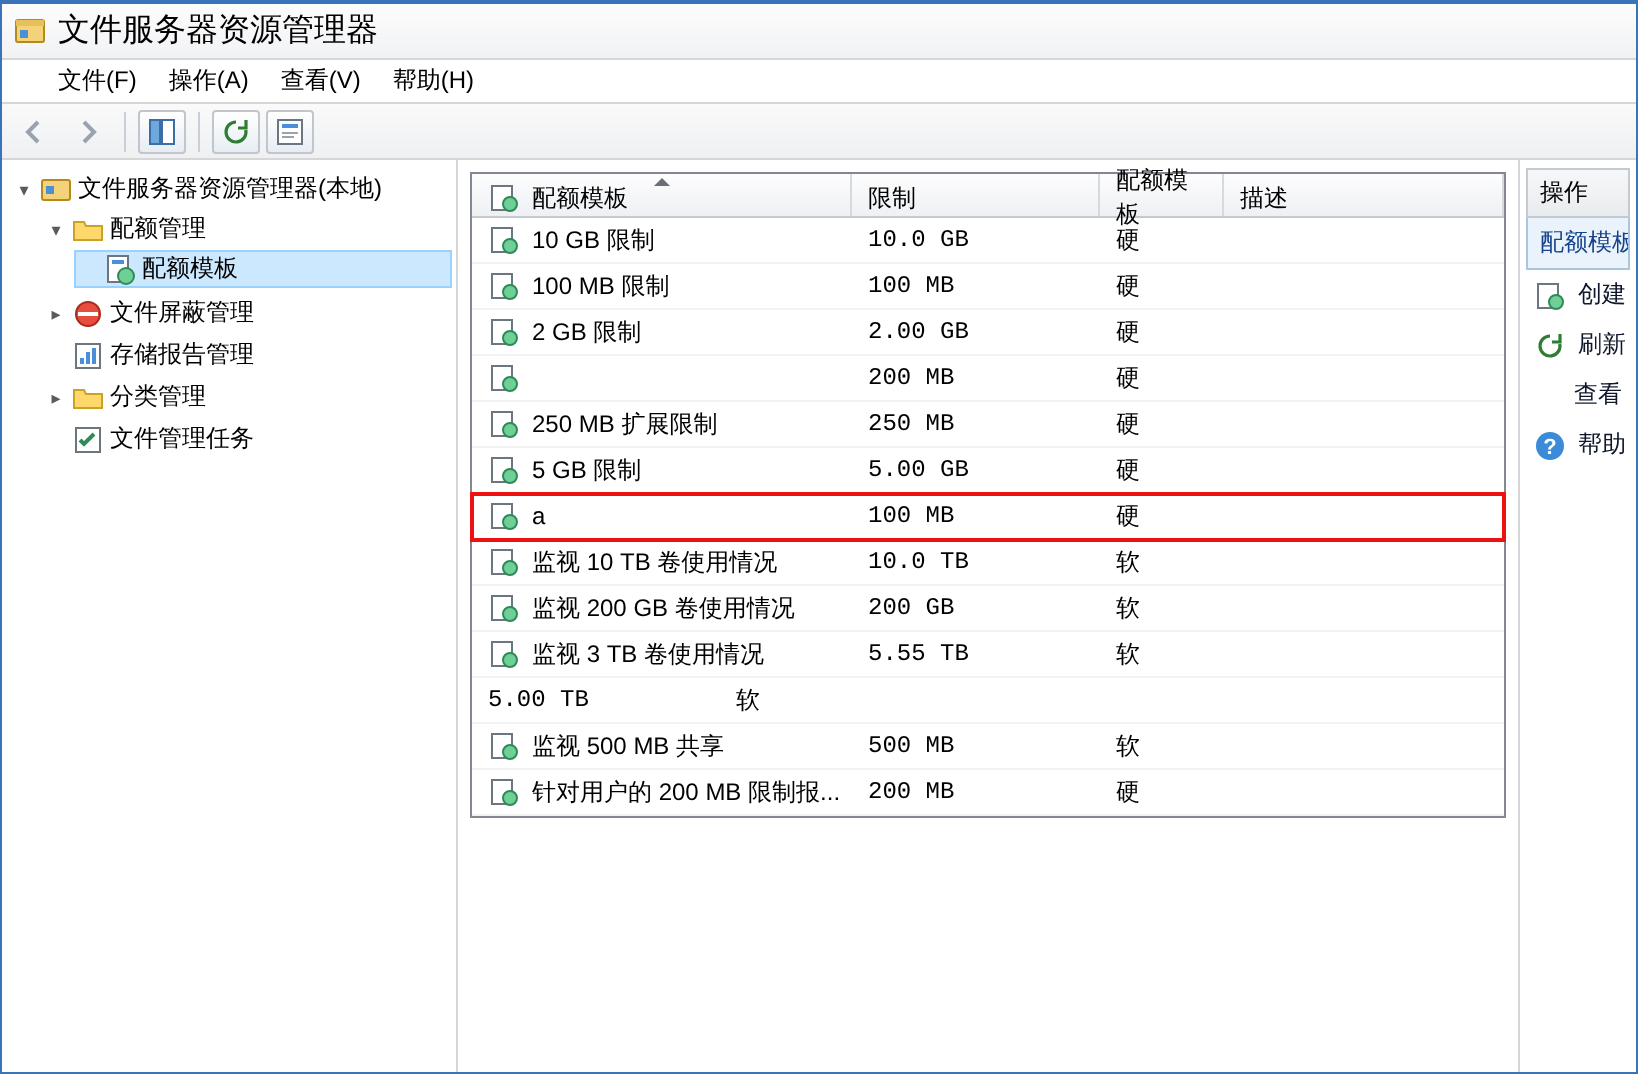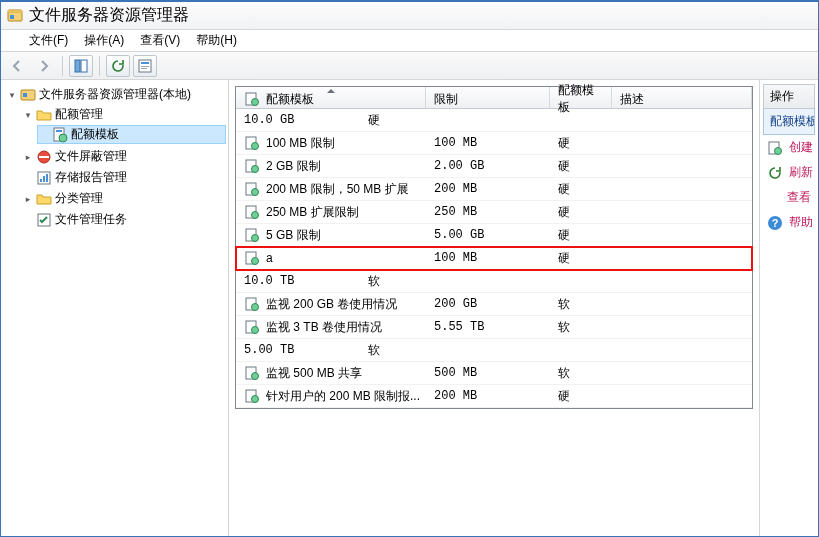--- a/index.html
+++ b/index.html
@@ -33,21 +33,21 @@
   .lv-row { display:flex; height:23px; align-items:center; border-bottom:1px solid #f2f2f2; }
   .lv-row.hl { outline:2px solid #e11; outline-offset:-1px; background:#fff; }
   .lv-cell { padding:0 8px; display:flex; align-items:center; gap:6px; overflow:hidden; text-overflow:ellipsis; white-space:nowrap; }
   .c0 { width:190px; }
   .c1 { width:124px;font-family:Liberation Mono, monospace; }
   .c2 { width:62px; }
   .c3 { flex:1; }
   .actions { width:58px; background:#fff; padding:4px 3px; overflow:hidden; }
   .act-head { background:linear-gradient(#f6f7f8,#e9ecef); border:1px solid #c5cad0; padding:3px 6px; font-weight:normal; }
   .act-section { background:#eaf3fb; border:1px solid #a8c6e2; border-top:none; padding:4px 6px; color:#15428b; white-space:nowrap; overflow:hidden; }
-  .act-item { display:flex; align-items:center; gap:6px; padding:4px 4px; color:#be185d; white-space:nowrap; overflow:hidden; cursor:default; }
+  .act-item { display:flex; align-items:center; gap:6px; padding:4px 4px; color:#0f172a; white-space:nowrap; overflow:hidden; cursor:default; }
   
   svg { display:block; }
   .ico16 { width:16px; height:16px; flex:0 0 16px; }
 </style>
 </head>
 <body>
 
 <div class="window">
   <div class="titlebar">
     <span class="app-icon">
@@ -209,20 +209,29 @@
                   </svg>
                 </span>
               <span>配额模板</span>
             </div>
             <div class="lv-col c1">限制</div>
             <div class="lv-col c2">配额模板</div>
             <div class="lv-col c3">描述</div>
           </div>
           <div class="lv-body" id="lv-body">
               <div class="lv-row">
+                <div class="lv-cell c0">
+                  <span>
+                    <svg class="ico16" viewBox="0 0 16 16">
+                      <rect x="2" y="2" width="10" height="12" fill="#fff" stroke="#6b7681"></rect>
+                      <circle cx="11" cy="11" r="3.5" fill="#6fcf97" stroke="#2e8b57"></circle>
+                    </svg>
+                  </span>
+                  <span>10 GB 限制</span>
+                </div>
                 <div class="lv-cell c1">10.0 GB</div>
                 <div class="lv-cell c2">硬</div>
                 <div class="lv-cell c3"></div>
               </div>
               <div class="lv-row">
                 <div class="lv-cell c0">
                   <span>
                     <svg class="ico16" viewBox="0 0 16 16">
                       <rect x="2" y="2" width="10" height="12" fill="#fff" stroke="#6b7681"></rect>
                       <circle cx="11" cy="11" r="3.5" fill="#6fcf97" stroke="#2e8b57"></circle>
@@ -249,21 +258,20 @@
                 <div class="lv-cell c3"></div>
               </div>
               <div class="lv-row">
                 <div class="lv-cell c0">
                   <span>
                     <svg class="ico16" viewBox="0 0 16 16">
                       <rect x="2" y="2" width="10" height="12" fill="#fff" stroke="#6b7681"></rect>
                       <circle cx="11" cy="11" r="3.5" fill="#6fcf97" stroke="#2e8b57"></circle>
                     </svg>
                   </span>
-                  <span>200 MB 限制，50 MB 扩展</span>
                 </div>
                 <div class="lv-cell c1">200 MB</div>
                 <div class="lv-cell c2">硬</div>
                 <div class="lv-cell c3"></div>
               </div>
               <div class="lv-row">
                 <div class="lv-cell c0">
                   <span>
                     <svg class="ico16" viewBox="0 0 16 16">
                       <rect x="2" y="2" width="10" height="12" fill="#fff" stroke="#6b7681"></rect>
@@ -298,20 +306,29 @@
                       <circle cx="11" cy="11" r="3.5" fill="#6fcf97" stroke="#2e8b57"></circle>
                     </svg>
                   </span>
                   <span>a</span>
                 </div>
                 <div class="lv-cell c1">100 MB</div>
                 <div class="lv-cell c2">硬</div>
                 <div class="lv-cell c3"></div>
               </div>
               <div class="lv-row">
+                <div class="lv-cell c0">
+                  <span>
+                    <svg class="ico16" viewBox="0 0 16 16">
+                      <rect x="2" y="2" width="10" height="12" fill="#fff" stroke="#6b7681"></rect>
+                      <circle cx="11" cy="11" r="3.5" fill="#6fcf97" stroke="#2e8b57"></circle>
+                    </svg>
+                  </span>
+                  <span>监视 10 TB 卷使用情况</span>
+                </div>
                 <div class="lv-cell c1">10.0 TB</div>
                 <div class="lv-cell c2">软</div>
                 <div class="lv-cell c3"></div>
               </div>
               <div class="lv-row">
                 <div class="lv-cell c0">
                   <span>
                     <svg class="ico16" viewBox="0 0 16 16">
                       <rect x="2" y="2" width="10" height="12" fill="#fff" stroke="#6b7681"></rect>
                       <circle cx="11" cy="11" r="3.5" fill="#6fcf97" stroke="#2e8b57"></circle>

